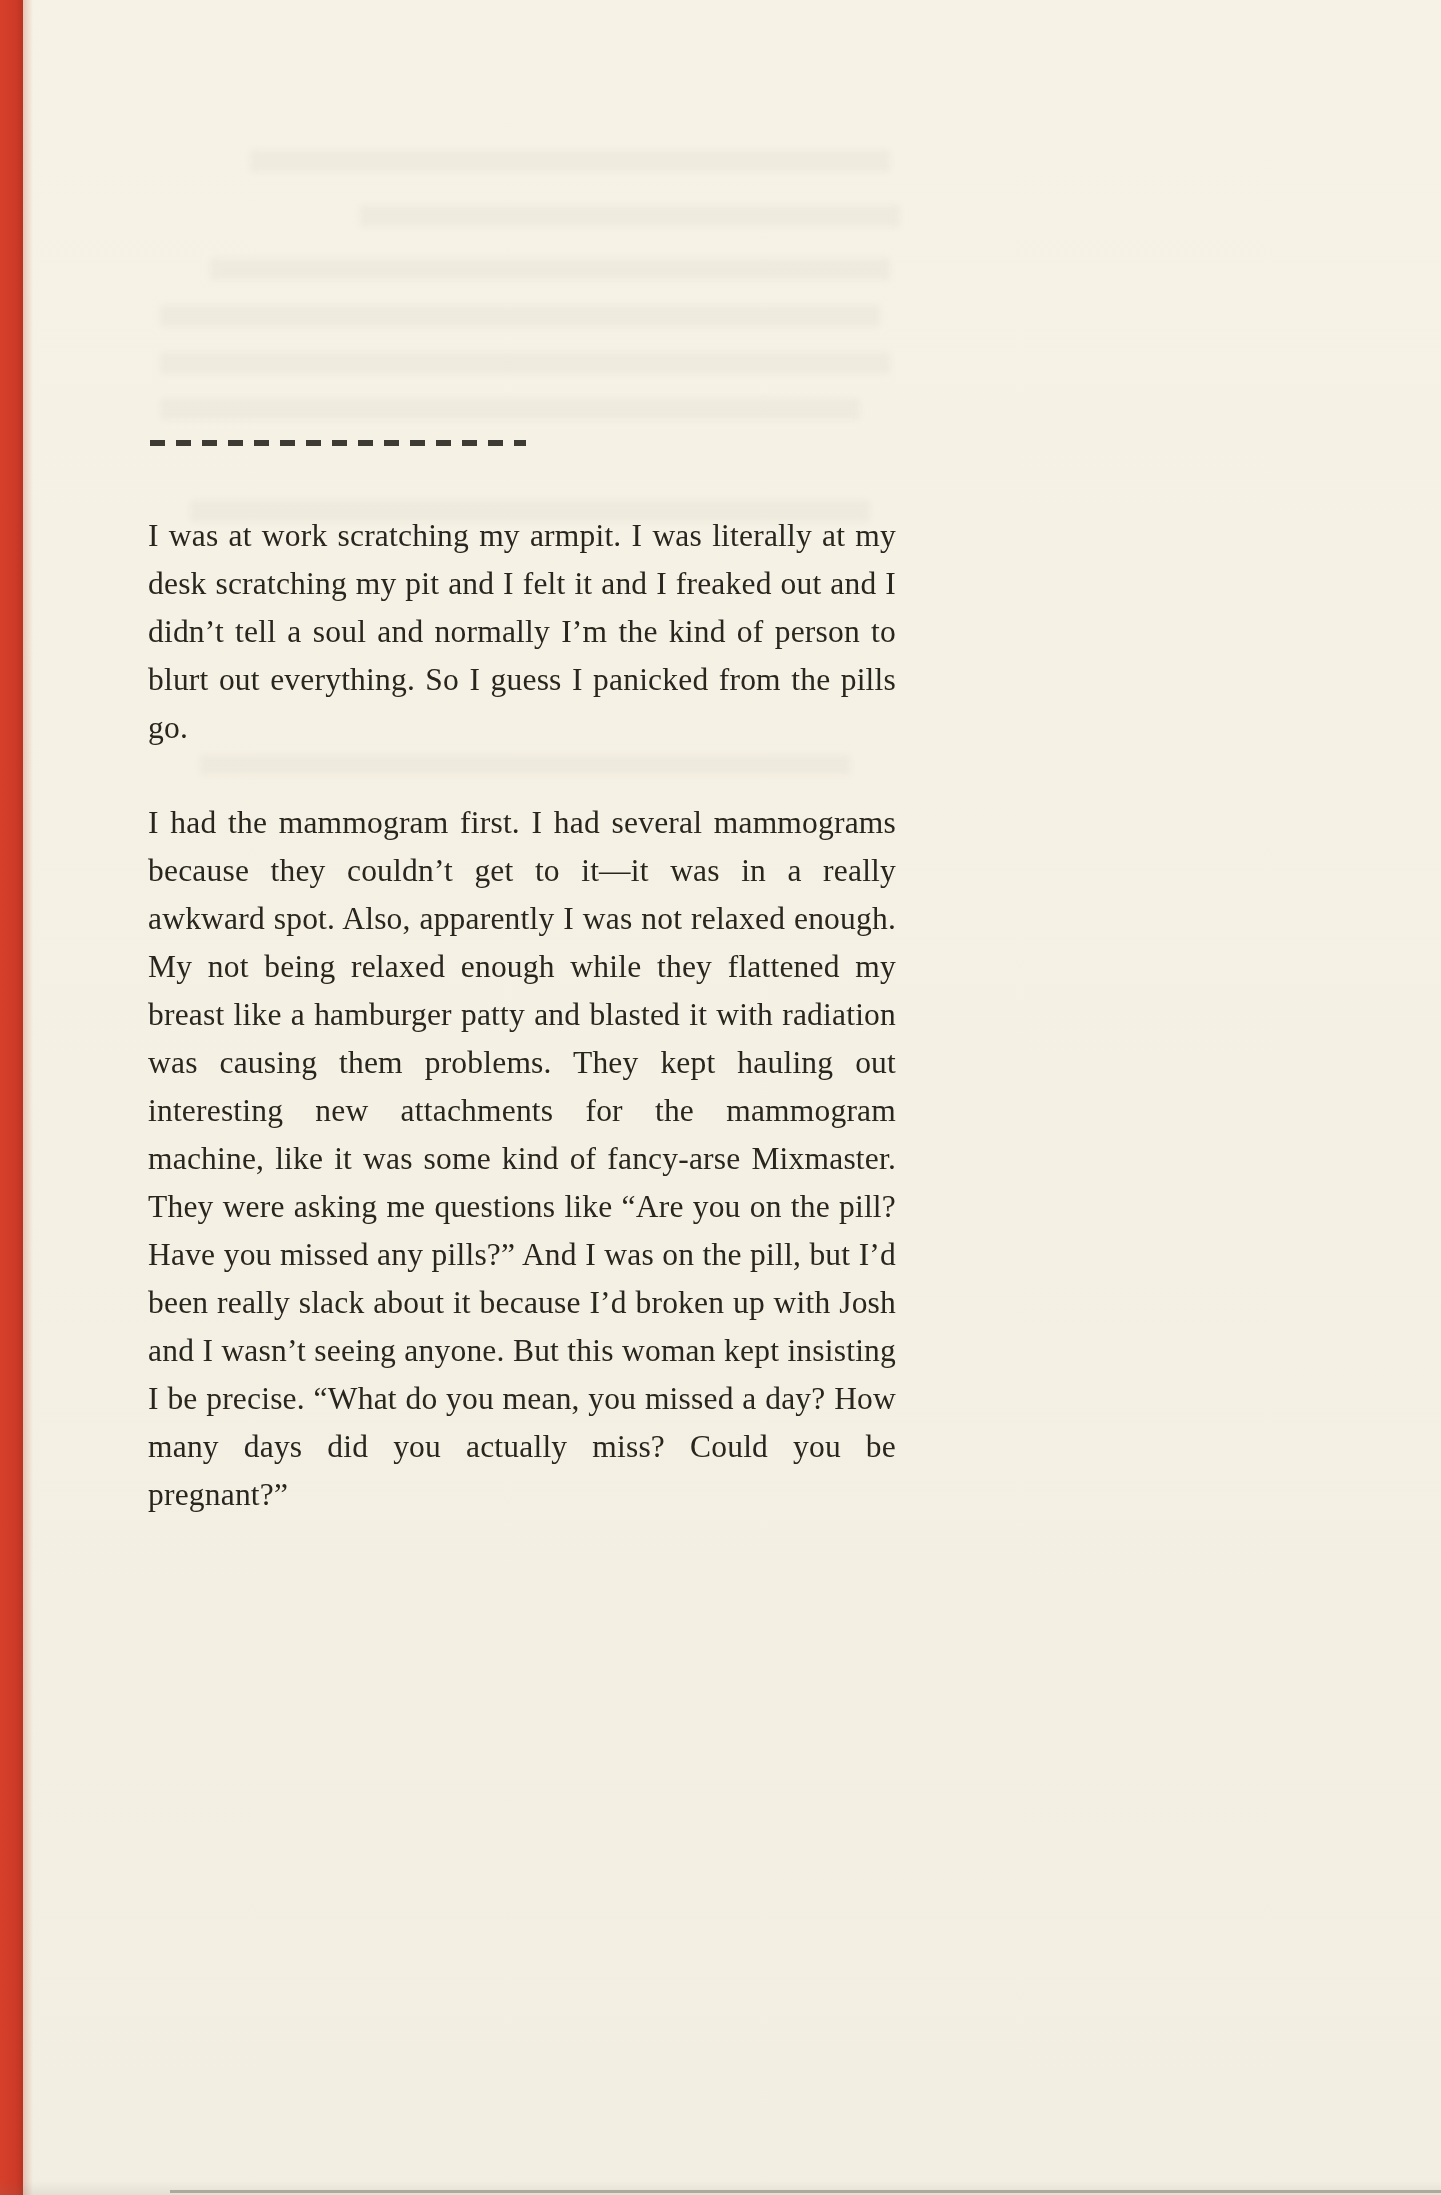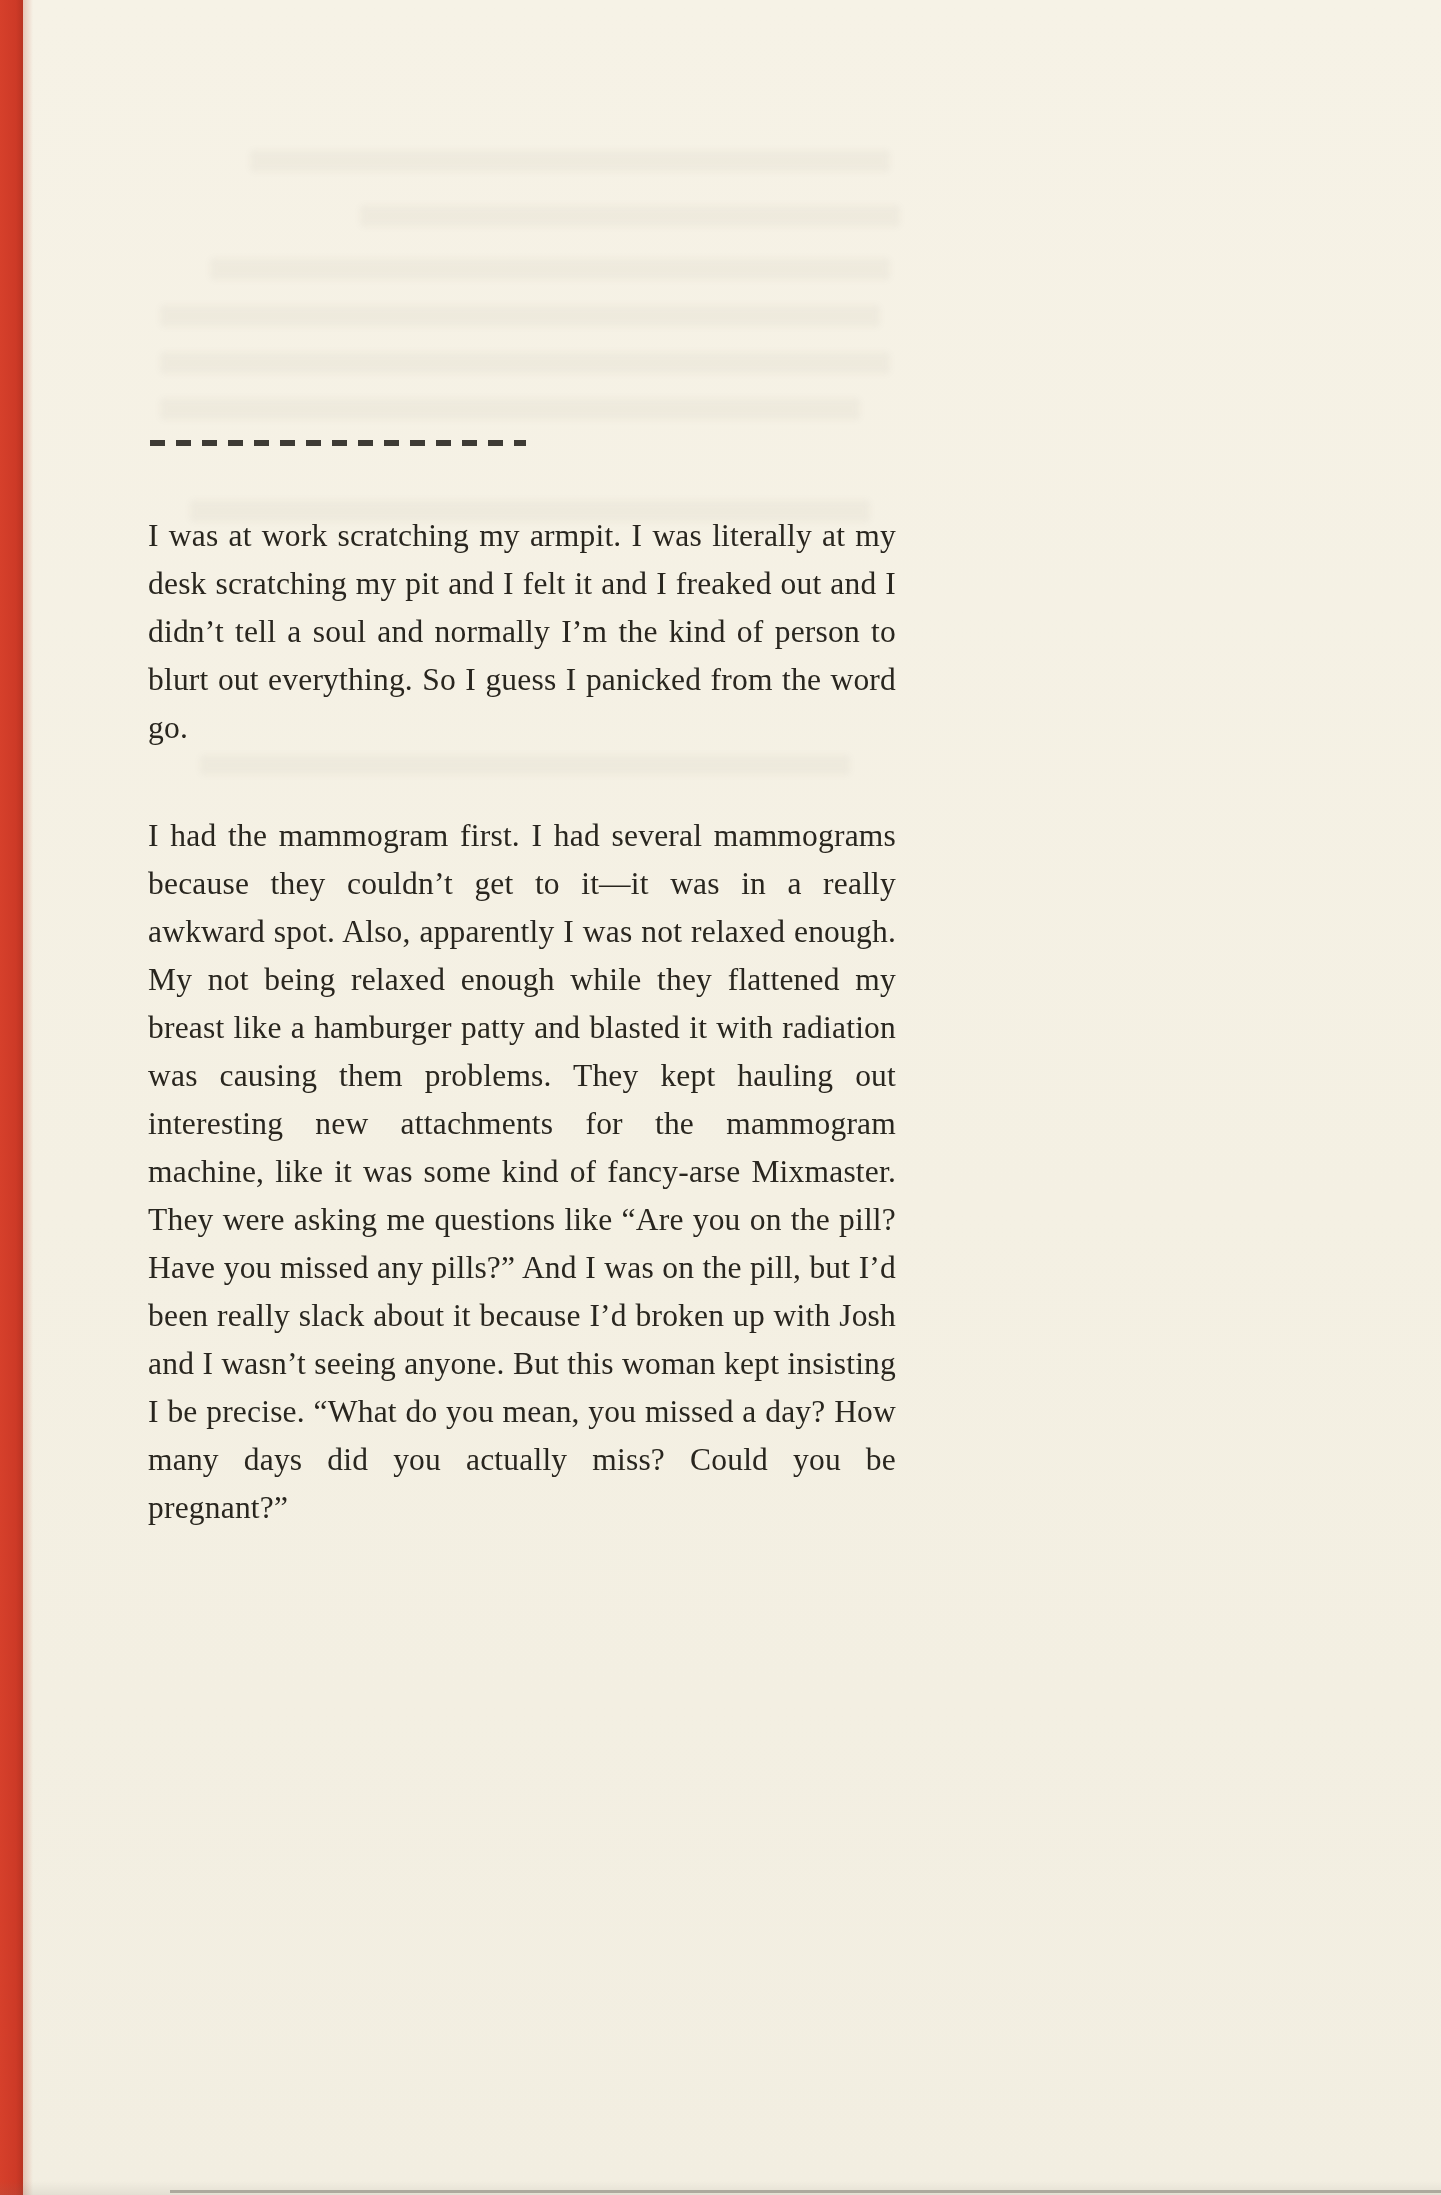--- a/index.html
+++ b/index.html
@@ -68,21 +68,21 @@
   }
   .bodytext p {
     margin: 0;
     font-size: 31.5px;
     line-height: 48px;
     text-align: justify;
     text-justify: inter-word;
     letter-spacing: 0.2px;
   }
   .bodytext p + p {
-    margin-top: 60px;
+    margin-top: 47px;
   }
   
   .bottom-edge {
     position: absolute;
     left: 170px;
     right: 0;
     bottom: 2px;
     height: 3px;
     background: #9a958a;
     opacity: 0.75;
@@ -109,19 +109,19 @@
 <div class="ghost" style="left:210px; top:258px; width:680px; height:22px;"></div>
 <div class="ghost" style="left:160px; top:305px; width:720px; height:22px;"></div>
 <div class="ghost" style="left:160px; top:352px; width:730px; height:22px;"></div>
 <div class="ghost" style="left:160px; top:398px; width:700px; height:22px;"></div>
 <div class="ghost" style="left:190px; top:500px; width:680px; height:22px;"></div>
 <div class="ghost" style="left:200px; top:755px; width:650px; height:20px;"></div>
 
 <div class="content">
   <div class="dashes"></div>
   <div class="bodytext">
-    <p>I was at work scratching my armpit. I was literally at my desk scratching my pit and I felt it and I freaked out and I didn’t tell a soul and normally I’m the kind of person to blurt out everything. So I guess I panicked from the word go.</p>
+    <p>I was at work scratching my armpit. I was literally at my desk scratching my pit and I felt it and I freaked out and I didn’t tell a soul and normally I’m the kind of person to blurt out everything. So I guess I panicked from the pills go.</p>
     <p>I had the mammogram first. I had several mammograms because they couldn’t get to it—it was in a really awkward spot. Also, apparently I was not relaxed enough. My not being relaxed enough while they flattened my breast like a hamburger patty and blasted it with radiation was causing them problems. They kept hauling out interesting new attachments for the mammogram machine, like it was some kind of fancy-arse Mixmaster. They were asking me questions like “Are you on the pill? Have you missed any pills?” And I was on the pill, but I’d been really slack about it because I’d broken up with Josh and I wasn’t seeing anyone. But this woman kept insisting I be precise. “What do you mean, you missed a day? How many days did you actually miss? Could you be pregnant?”</p>
   </div>
 </div>
 
 <div class="bottom-shadow"></div>
 <div class="bottom-edge"></div>
 
 </body></html>

